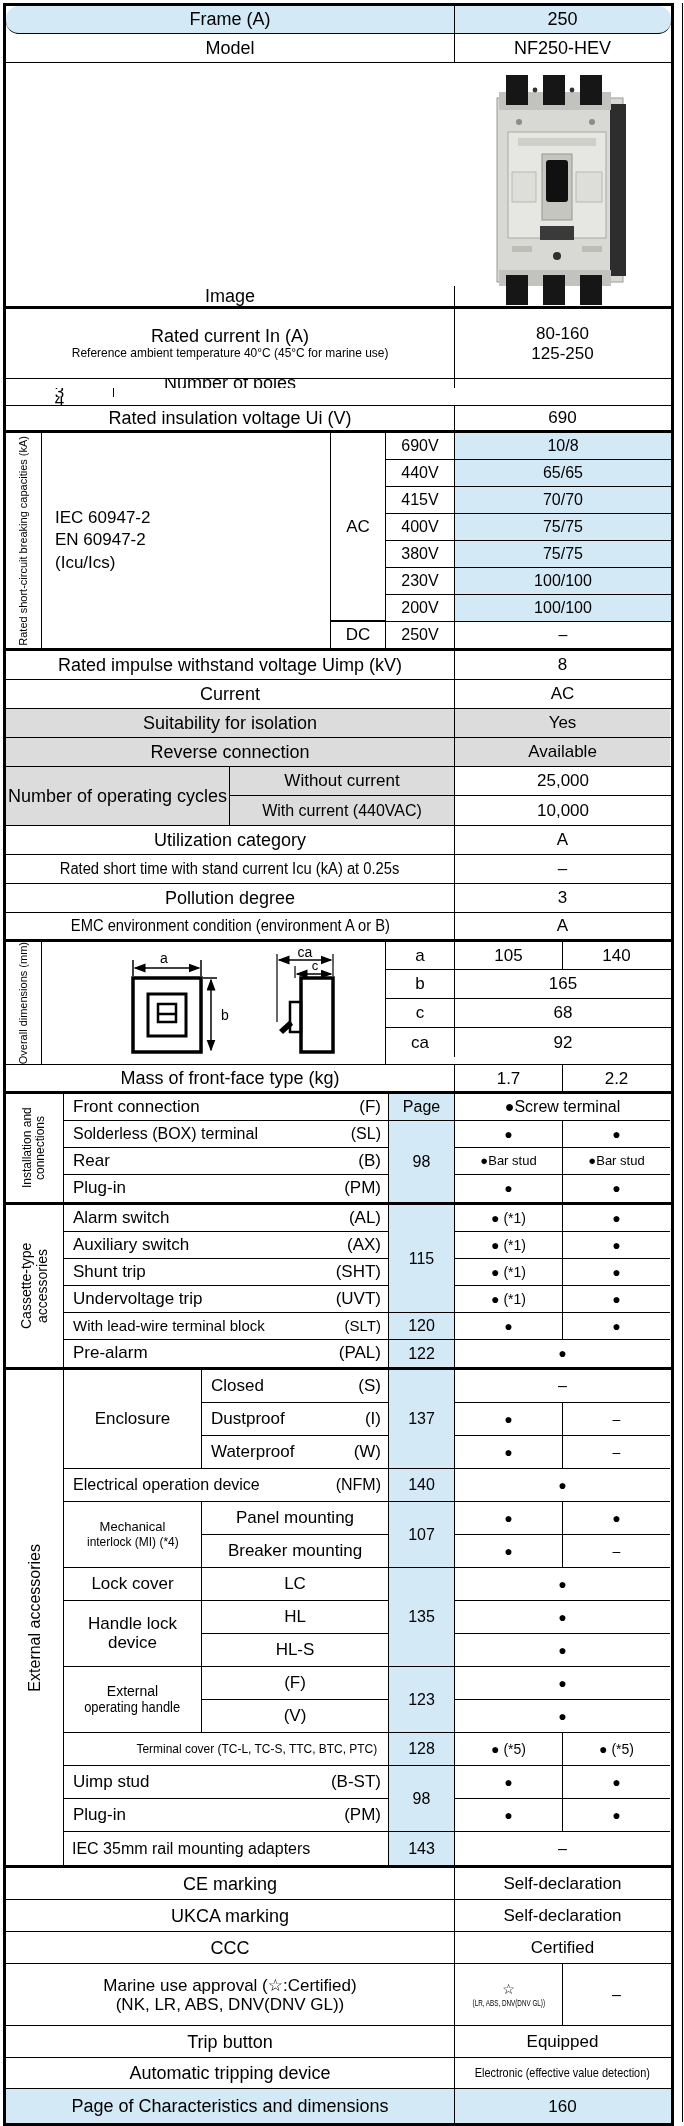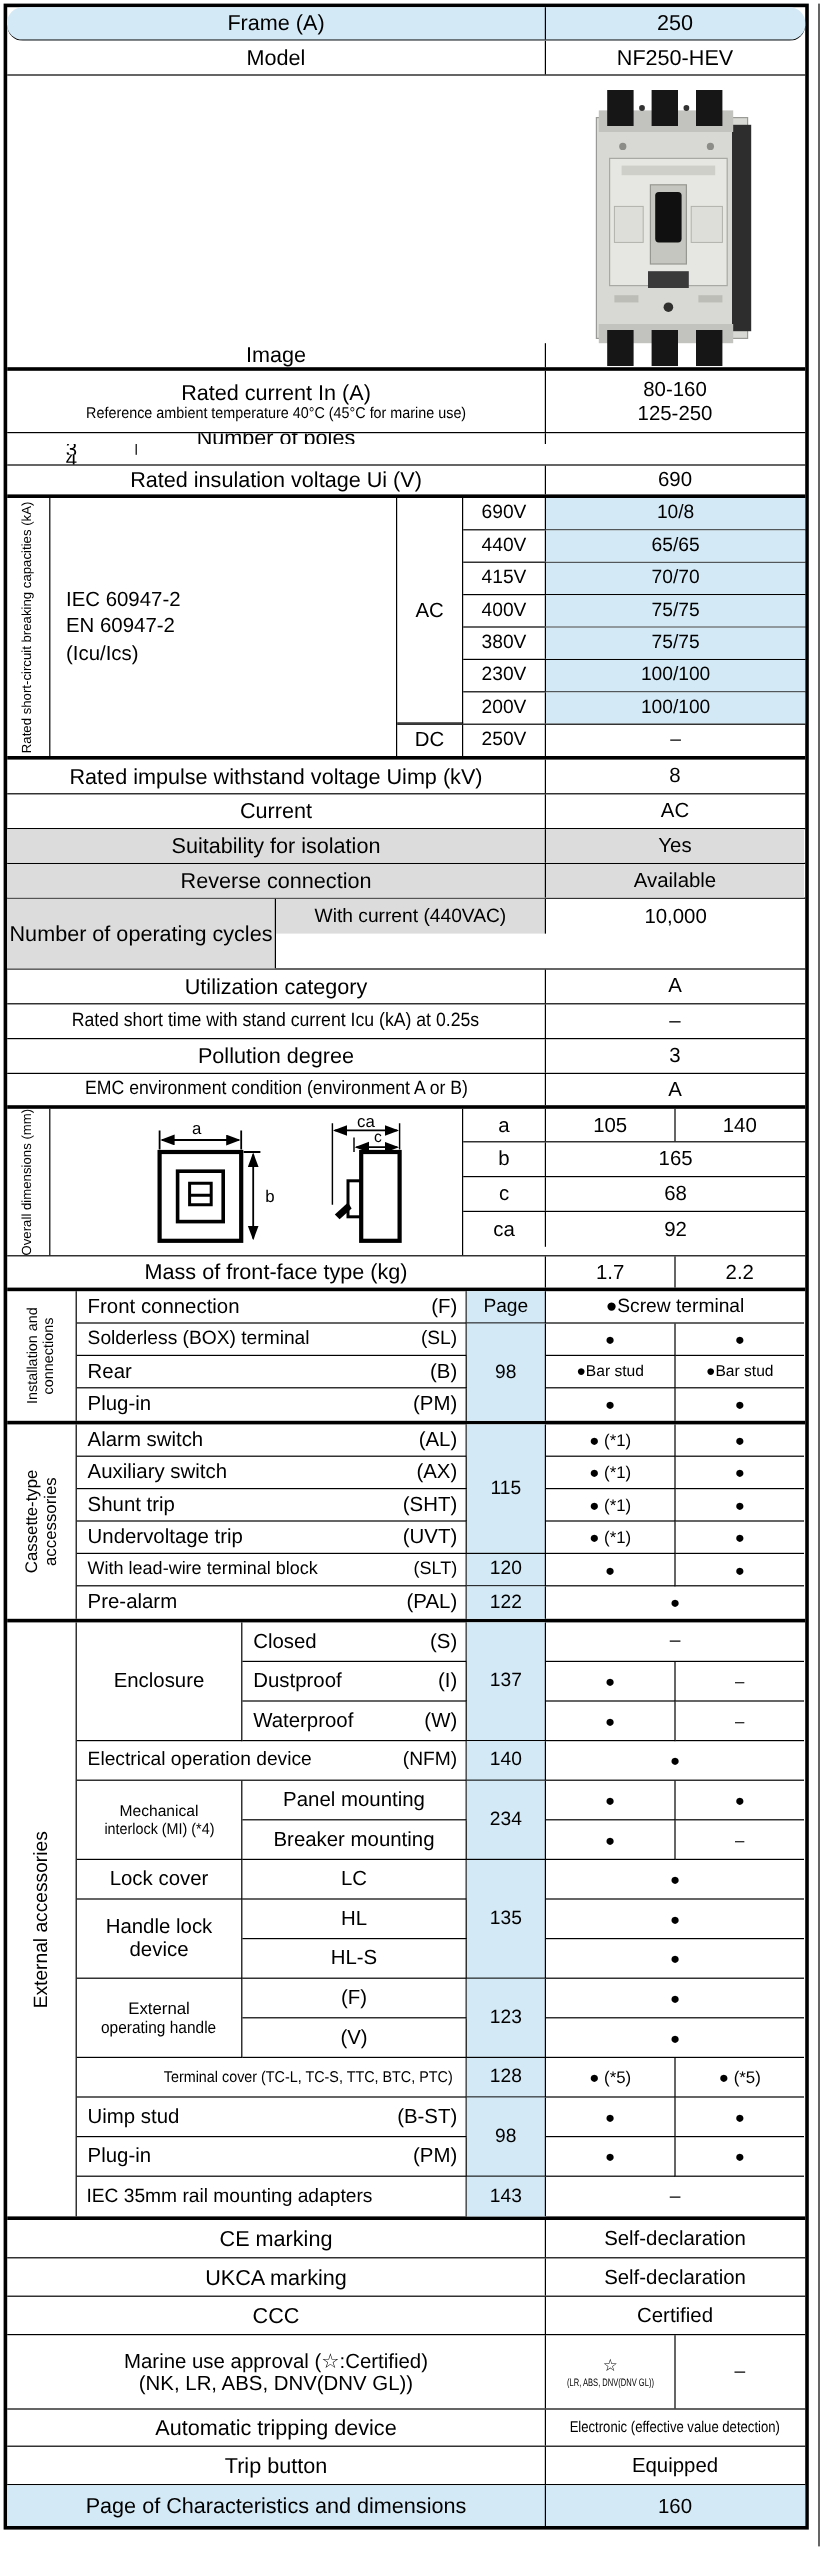--- a/index.html
+++ b/index.html
@@ -24,21 +24,21 @@
   .f18{font-size:18px;} .f17{font-size:17px;} .f16{font-size:16px;} .f15{font-size:15px;}
   .f14{font-size:14px;} .f13{font-size:13px;} .f12{font-size:12px;} .f11{font-size:11px;} .f9{font-size:9px;}
   .cx92{display:inline-block;white-space:nowrap;transform:scaleX(.92);}
   .cx84{display:inline-block;white-space:nowrap;transform:scaleX(.84);}
   .cx70{display:inline-block;white-space:nowrap;transform:scaleX(.70);}
   .stack{display:flex;flex-direction:column;align-items:center;justify-content:center;}
   .vt{writing-mode:vertical-rl;transform:rotate(180deg);text-align:center;line-height:1.12;}
 
   
   .r-frame{height:28px;border-radius:13px;} .r-model{height:29px;} .r-image{height:246px;align-items:flex-end;}
-  .r-rated{height:52px;} .r-poles{height:27px;flex-direction:column;} .r-ui{height:27px;}
+  .r-rated{height:70px;} .r-poles{height:27px;flex-direction:column;} .r-ui{height:27px;}
   .bkrow{height:26px;} .genrow{height:29px;}
   .dimrow{height:28px;} .dimrow2{height:29px;} .r-mass{height:29px;}
   .r-cert{height:32px;} .r-marine{height:62px;} .r-auto{height:31px;} .r-trip{height:32px;} .r-page{height:34px;}
 
   
   .bk{display:flex;border-bottom:3px solid var(--bd);}
   .bk-rot{width:36px;}
   .bk-iec{width:289px;justify-content:flex-start;padding-left:13px;text-align:left;}
   .bk-right{flex:1;display:flex;flex-direction:column;}
   .bk-ac{display:flex;}
@@ -207,20 +207,24 @@
       <div class="c val e f17 grey">Available</div>
     </div>
 
     <div style="display:flex;border-bottom:1px solid var(--bd);box-sizing:border-box">
       <div class="c grey f18" style="width:224px;height:58px">
         <span class="stack">
             <span>Number of operating cycles</span>
           </span>
       </div>
       <div style="flex:1;display:flex;flex-direction:column">
+        <div class="row genrow">
+          <div class="c grey f17" style="width:225px">Without current</div>
+          <div class="c e f17" style="flex:1">25,000</div>
+        </div>
         <div class="row genrow nb">
           <div class="c grey f16" style="width:225px">With current (440VAC)</div>
           <div class="c e f17" style="flex:1">10,000</div>
         </div>
       </div>
     </div>
 
     <div class="row genrow">
       <div class="c lbl f18">Utilization category</div>
       <div class="c val e f17">A</div>
@@ -419,21 +423,21 @@
           <span>(NFM)</span>
       </div>
       <div class="gc blue f16" style="grid-area:4/4/5/5">140</div>
       <div class="gc nr f14" style="grid-area:4/5/5/7">●</div>
 
       <div class="gc stack f13" style="grid-area:5/2/7/3">
         <span>Mechanical</span>
         <span class="cx92">interlock (MI) (*4)</span>
       </div>
       <div class="gc f17" style="grid-area:5/3/6/4">Panel mounting</div>
-      <div class="gc blue f16" style="grid-area:5/4/7/5">234</div>
+      <div class="gc blue f16" style="grid-area:5/4/7/5">107</div>
       <div class="gc f14" style="grid-area:5/5/6/6">●</div>
       <div class="gc nr f14" style="grid-area:5/6/6/7">●</div>
 
       <div class="gc f17" style="grid-area:6/3/7/4">Breaker mounting</div>
       <div class="gc f14" style="grid-area:6/5/7/6">●</div>
       <div class="gc nr f14" style="grid-area:6/6/7/7">–</div>
 
       <div class="gc f17" style="grid-area:7/2/8/3">Lock cover</div>
       <div class="gc f17" style="grid-area:7/3/8/4">LC</div>
       <div class="gc blue f16" style="grid-area:7/4/10/5">135</div>
@@ -501,29 +505,29 @@
       <div class="c lbl stack f17">
         <span>Marine use approval (☆:Certified)</span>
         <span>(NK, LR, ABS, DNV(DNV GL))</span>
       </div>
       <div class="c h3 stack">
         <span class="f14">☆</span>
         <span class="f9 cx70">(LR, ABS, DNV(DNV GL))</span>
       </div>
       <div class="c h4 f16">–</div>
     </div>
+    <div class="row r-trip">
+      <div class="c lbl f18">Trip button</div>
+      <div class="c val e f17">Equipped</div>
+    </div>
     <div class="row r-auto">
       <div class="c lbl f18">Automatic tripping device</div>
       <div class="c val e f13">
         <span class="cx84">Electronic (effective value detection)</span>
       </div>
     </div>
-    <div class="row r-trip">
-      <div class="c lbl f18">Trip button</div>
-      <div class="c val e f17">Equipped</div>
-    </div>
     <div class="row r-page nb blue">
       <div class="c lbl f18">Page of Characteristics and dimensions</div>
       <div class="c val e f17">160</div>
     </div>
 
   </div>
 </div>
 
 </body></html>

